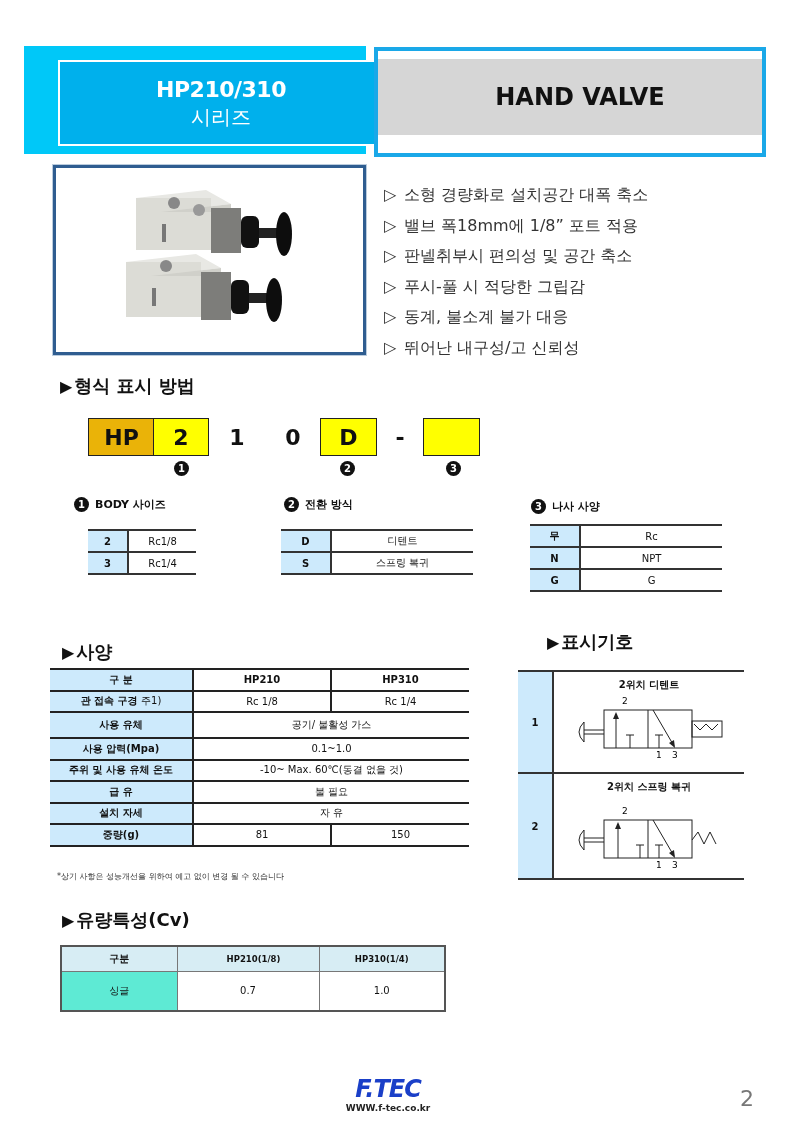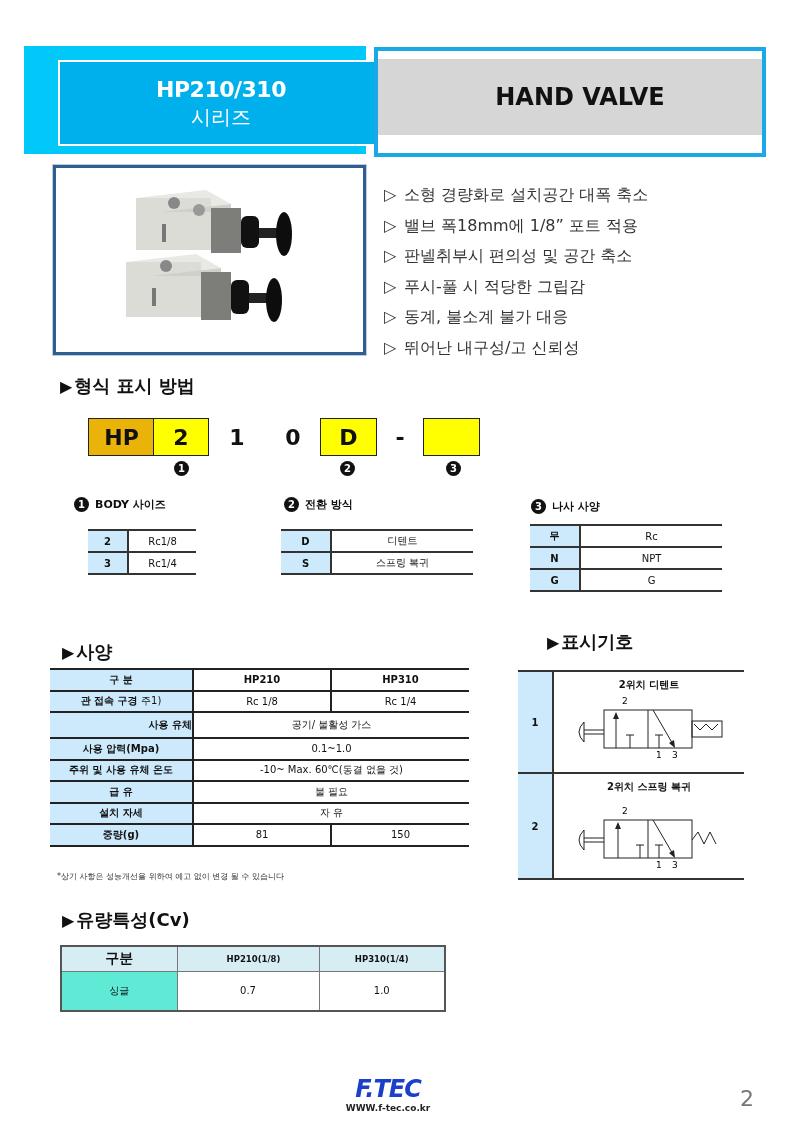--- a/index.html
+++ b/index.html
@@ -49,21 +49,21 @@
 
   .note-text { font-size: 8px; color: #333; }
 
   .sym-tbl td { border-top: 2px solid #333; border-bottom: 2px solid #333; }
   .sym-tbl td.k { background: #cdeafc; border-right: 2px solid #333; font-size: 10px; font-weight: bold; text-align: center; width: 36px; }
   .sym-tbl .ttl { font-size: 10px; font-weight: bold; text-align: center; margin-top: 6px; }
 
   .cv-tbl { border: 2px solid #555; }
   .cv-tbl td { border: 1.5px solid #777; font-size: 10px; text-align: center; }
   .cv-tbl tr.h td { background: #d7edf4; height: 25px; font-weight: bold; font-size: 8.5px; }
-  .cv-tbl tr.h td:first-child { font-size: 14px; }
+  .cv-tbl tr.h td:first-child { font-size: 10px; }
   .cv-tbl tr.r td { height: 40px; }
   .cv-tbl tr.r td.k { background: #5eead4; margin-left: 7px; }
 
   .logo { left: 338px; top: 1076px; width: 100px; height: 50px; text-align: center; }
   .logo .brand { font-size: 24px; font-weight: bold; font-style: italic; color: #1a3fc8; letter-spacing: -1px; line-height: 26px; }
   .logo .url { font-size: 9px; font-weight: bold; color: #222; line-height: 12px; }
   .page-num { left: 740px; top: 1086px; font-size: 22px; color: #777; }
 </style>
 </head>
 <body>
@@ -202,21 +202,21 @@
     <td class="k" style="width:143px;">구 분</td>
     <td class="mid" style="width:138px; font-weight:bold;">HP210</td>
     <td style="font-weight:bold;">HP310</td>
   </tr>
   <tr>
     <td class="k"><span>관 접속 구경</span> <span class="note">주1)</span></td>
     <td class="mid">Rc 1/8</td>
     <td>Rc 1/4</td>
   </tr>
   <tr>
-    <td class="k" style="height:26px;text-align:right;">사용 유체</td>
+    <td class="k" style="height:26px;">사용 유체</td>
     <td colspan="2">공기/ 불활성 가스</td>
   </tr>
   <tr>
     <td class="k">사용 압력(Mpa)</td>
     <td colspan="2">0.1~1.0</td>
   </tr>
   <tr>
     <td class="k">주위 및 사용 유체 온도</td>
     <td colspan="2">-10~ Max. 60℃(동결 없을 것)</td>
   </tr>

